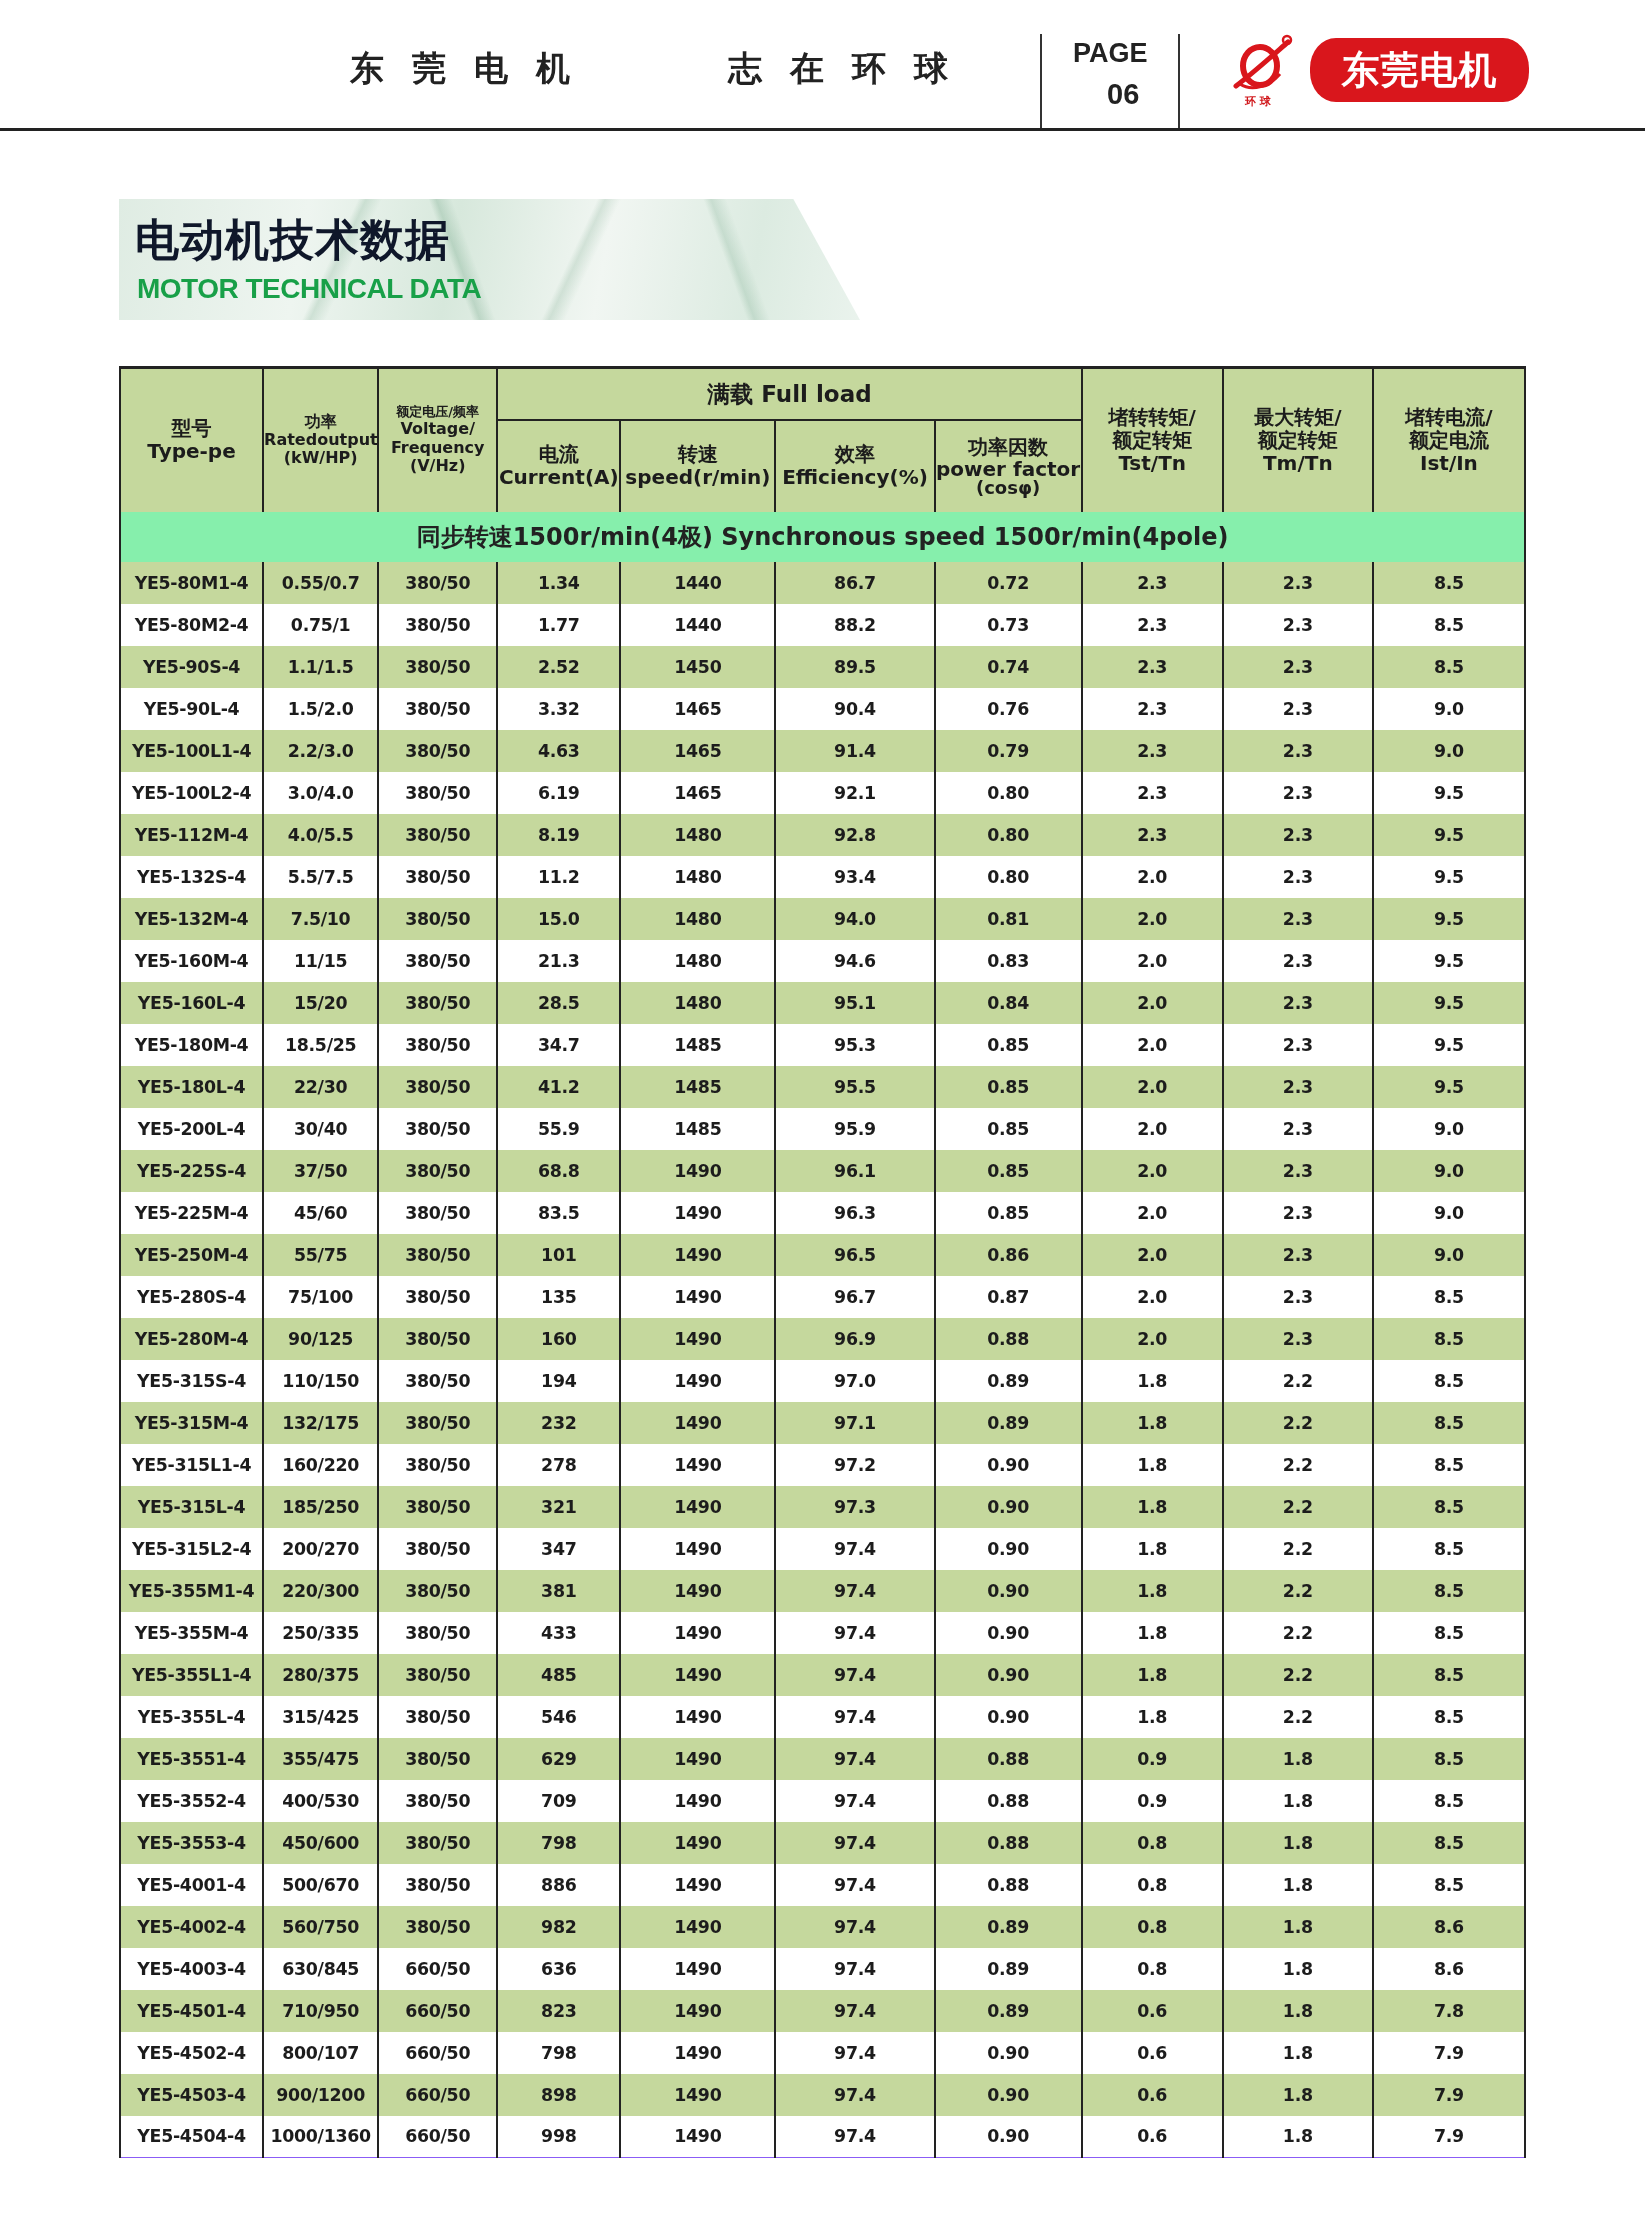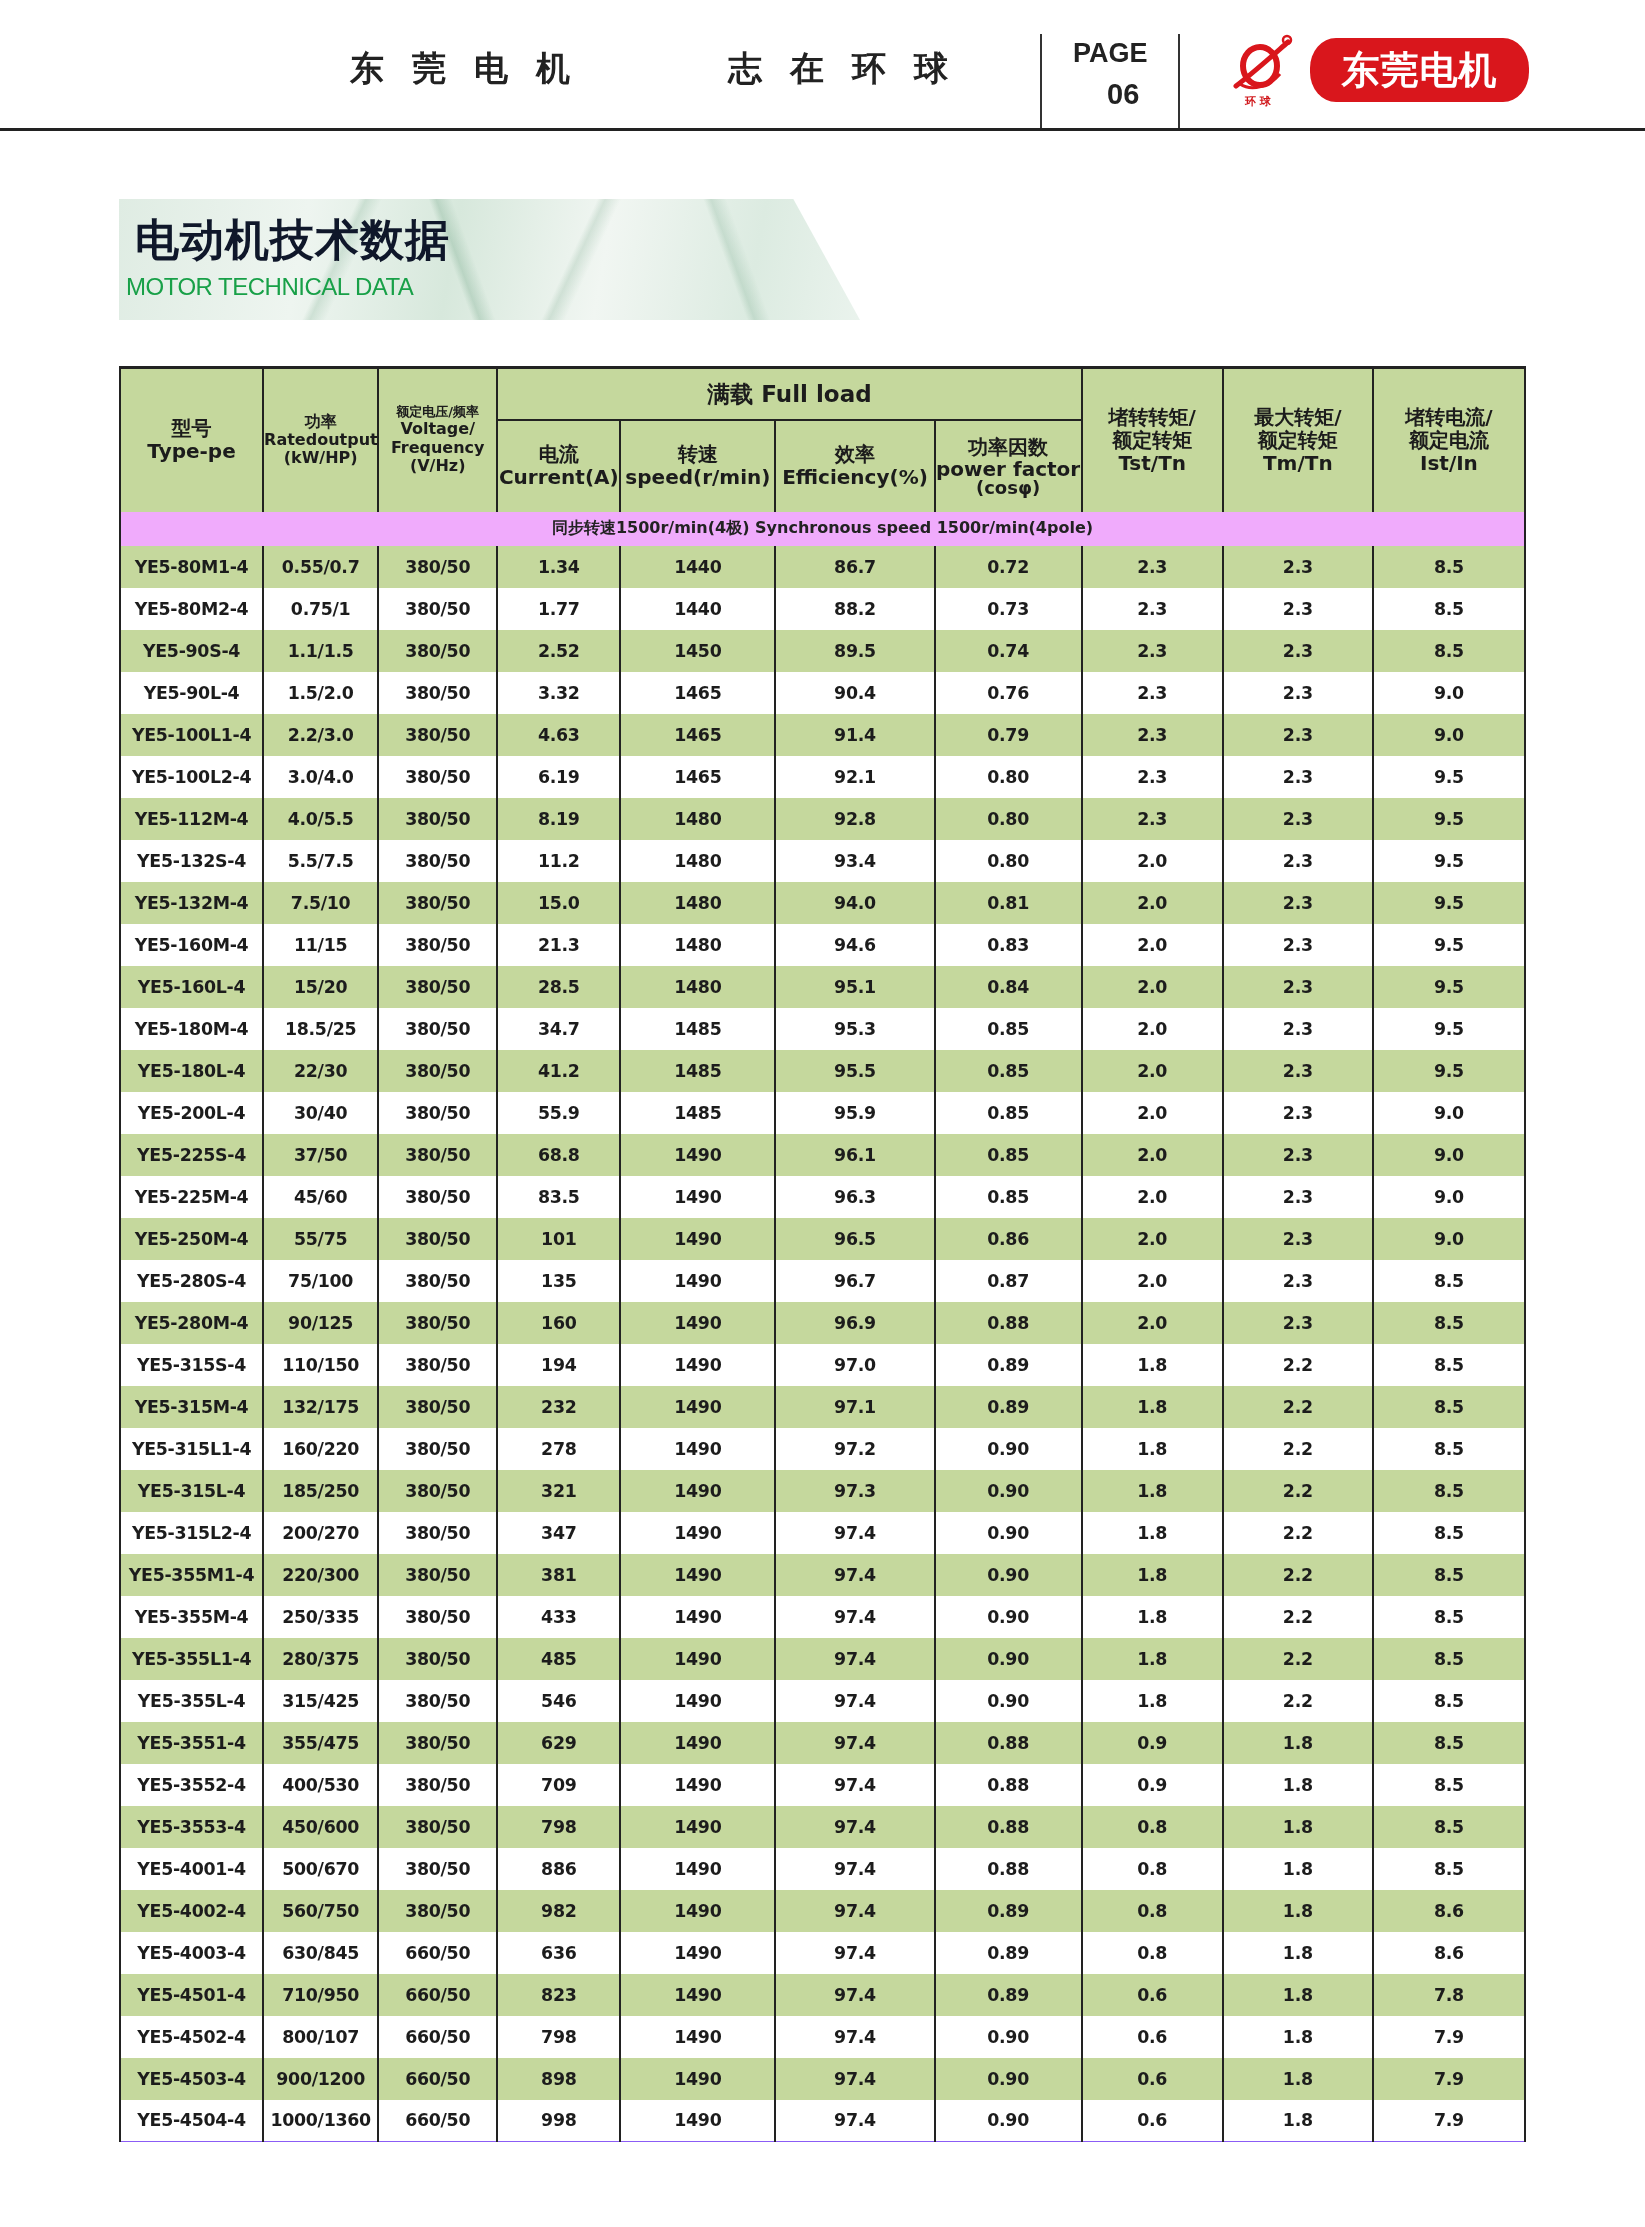--- a/index.html
+++ b/index.html
@@ -23,21 +23,21 @@
   .logo-badge span { color: #ffffff; font-weight: bold; font-size: 38px; letter-spacing: 1px; }
 
   
   .title-banner { position: absolute; left: 119px; top: 199px; width: 741px; height: 121px;
     clip-path: polygon(0 0, 91% 0, 100% 100%, 0 100%);
     background:
       linear-gradient(115deg, rgba(255,255,255,0) 0 30%, rgba(120,170,140,0.25) 31%, rgba(255,255,255,0) 33% 60%, rgba(110,160,130,0.22) 61%, rgba(255,255,255,0) 63%),
       linear-gradient(70deg, rgba(255,255,255,0) 0 45%, rgba(90,150,115,0.25) 46%, rgba(255,255,255,0) 48% 80%, rgba(90,150,115,0.2) 81%, rgba(255,255,255,0) 83%),
       linear-gradient(100deg, #dfece3 0%, #eef5f0 25%, #d7e8dc 45%, #f1f6f2 65%, #dcebe1 85%, #eaf3ed 100%); }
   .title-cn { position: absolute; left: 135px; top: 211px; font-size: 44px; font-weight: bold; color: #0f172a; letter-spacing: 1px; }
-  .title-en { position: absolute; left: 126px; top: 273px; font-size: 24px; font-weight: normal; color: #18a048; font-family: "Liberation Sans", sans-serif; letter-spacing: -0.5px; }
+  .title-en { position: absolute; left: 137px; top: 273px; font-size: 28px; font-weight: bold; color: #18a048; font-family: "Liberation Sans", sans-serif; letter-spacing: -0.5px; }
 
   
   .spec-table { position: absolute; left: 119px; top: 366px; width: 1407px; border-collapse: collapse; table-layout: fixed; }
   .spec-table col.c0 { width: 143px; }
   .spec-table col.c1 { width: 115px; }
   .spec-table col.c2 { width: 119px; }
   .spec-table col.c3 { width: 123px; }
   .spec-table col.c4 { width: 155px; }
   .spec-table col.c5 { width: 159px; }
   .spec-table col.c6 { width: 147px; }
@@ -45,21 +45,21 @@
   .spec-table col.c8 { width: 150px; }
   .spec-table col.c9 { width: 152px; }
   .spec-table th { background: #c5d89d; font-weight: bold; color: #1c1c1c; text-align: center; vertical-align: middle; border-left: 2px solid #222; border-right: 2px solid #222; line-height: 1.15; }
   .spec-table thead tr:first-child th { border-top: 3px solid #222; }
   .th-group { height: 52px; font-size: 23px; border-bottom: 2px solid #222; }
   .th-sub { height: 92px; font-size: 20px; }
   .th-tall { font-size: 20px; }
   .th-small { font-size: 16px; }
   .th-tiny { font-size: 13px; display: block; }
   .th-cn { display: block; }
-  .sync-row td { height: 34px; background: #f0abfc; font-size: 16px; text-align: center; font-weight: bold; color: #222; border-left: 2px solid #222; border-right: 2px solid #222; }
+  .sync-row td { height: 50px; background: #86efac; font-size: 24px; text-align: center; font-weight: bold; color: #222; border-left: 2px solid #222; border-right: 2px solid #222; }
   .spec-table tbody.data td { height: 42px; font-size: 17.4px; font-weight: bold; text-align: center; vertical-align: middle; border-left: 2px solid #222; border-right: 2px solid #222; color: #1c1c1c; font-family: "DejaVu Sans", sans-serif; letter-spacing: -0.3px; }
   .spec-table tbody.data tr:nth-child(odd) td { background: #c5d89d; }
   .spec-table tbody.data tr:nth-child(even) td { background: #ffffff; }
   .spec-table tbody.data tr:last-child td { border-bottom: 1px solid #8b5cf6; }
 </style>
 </head>
 <body>
 
 <div class="top-header">
   <div class="slogan slogan-a">东莞电机</div>

